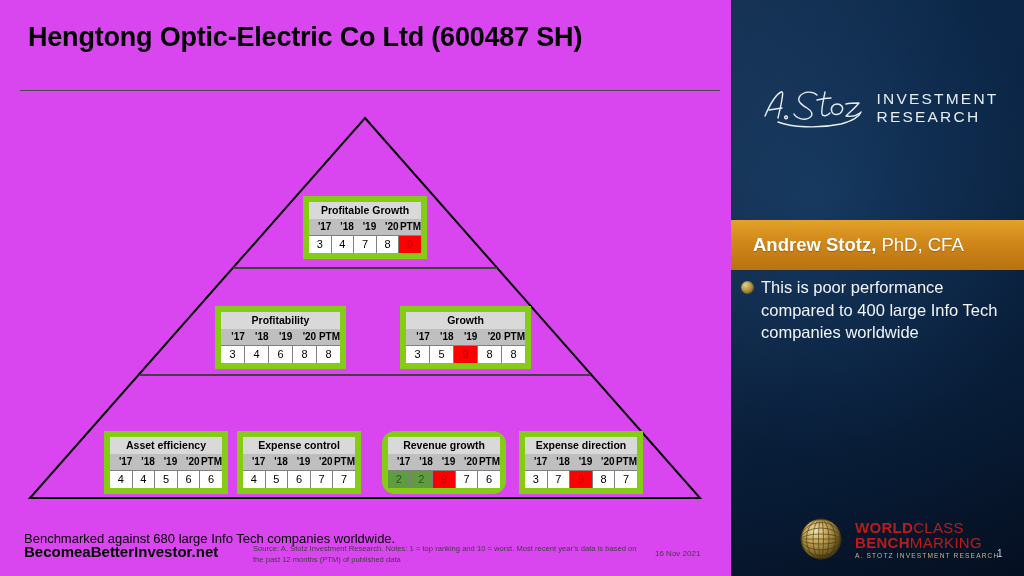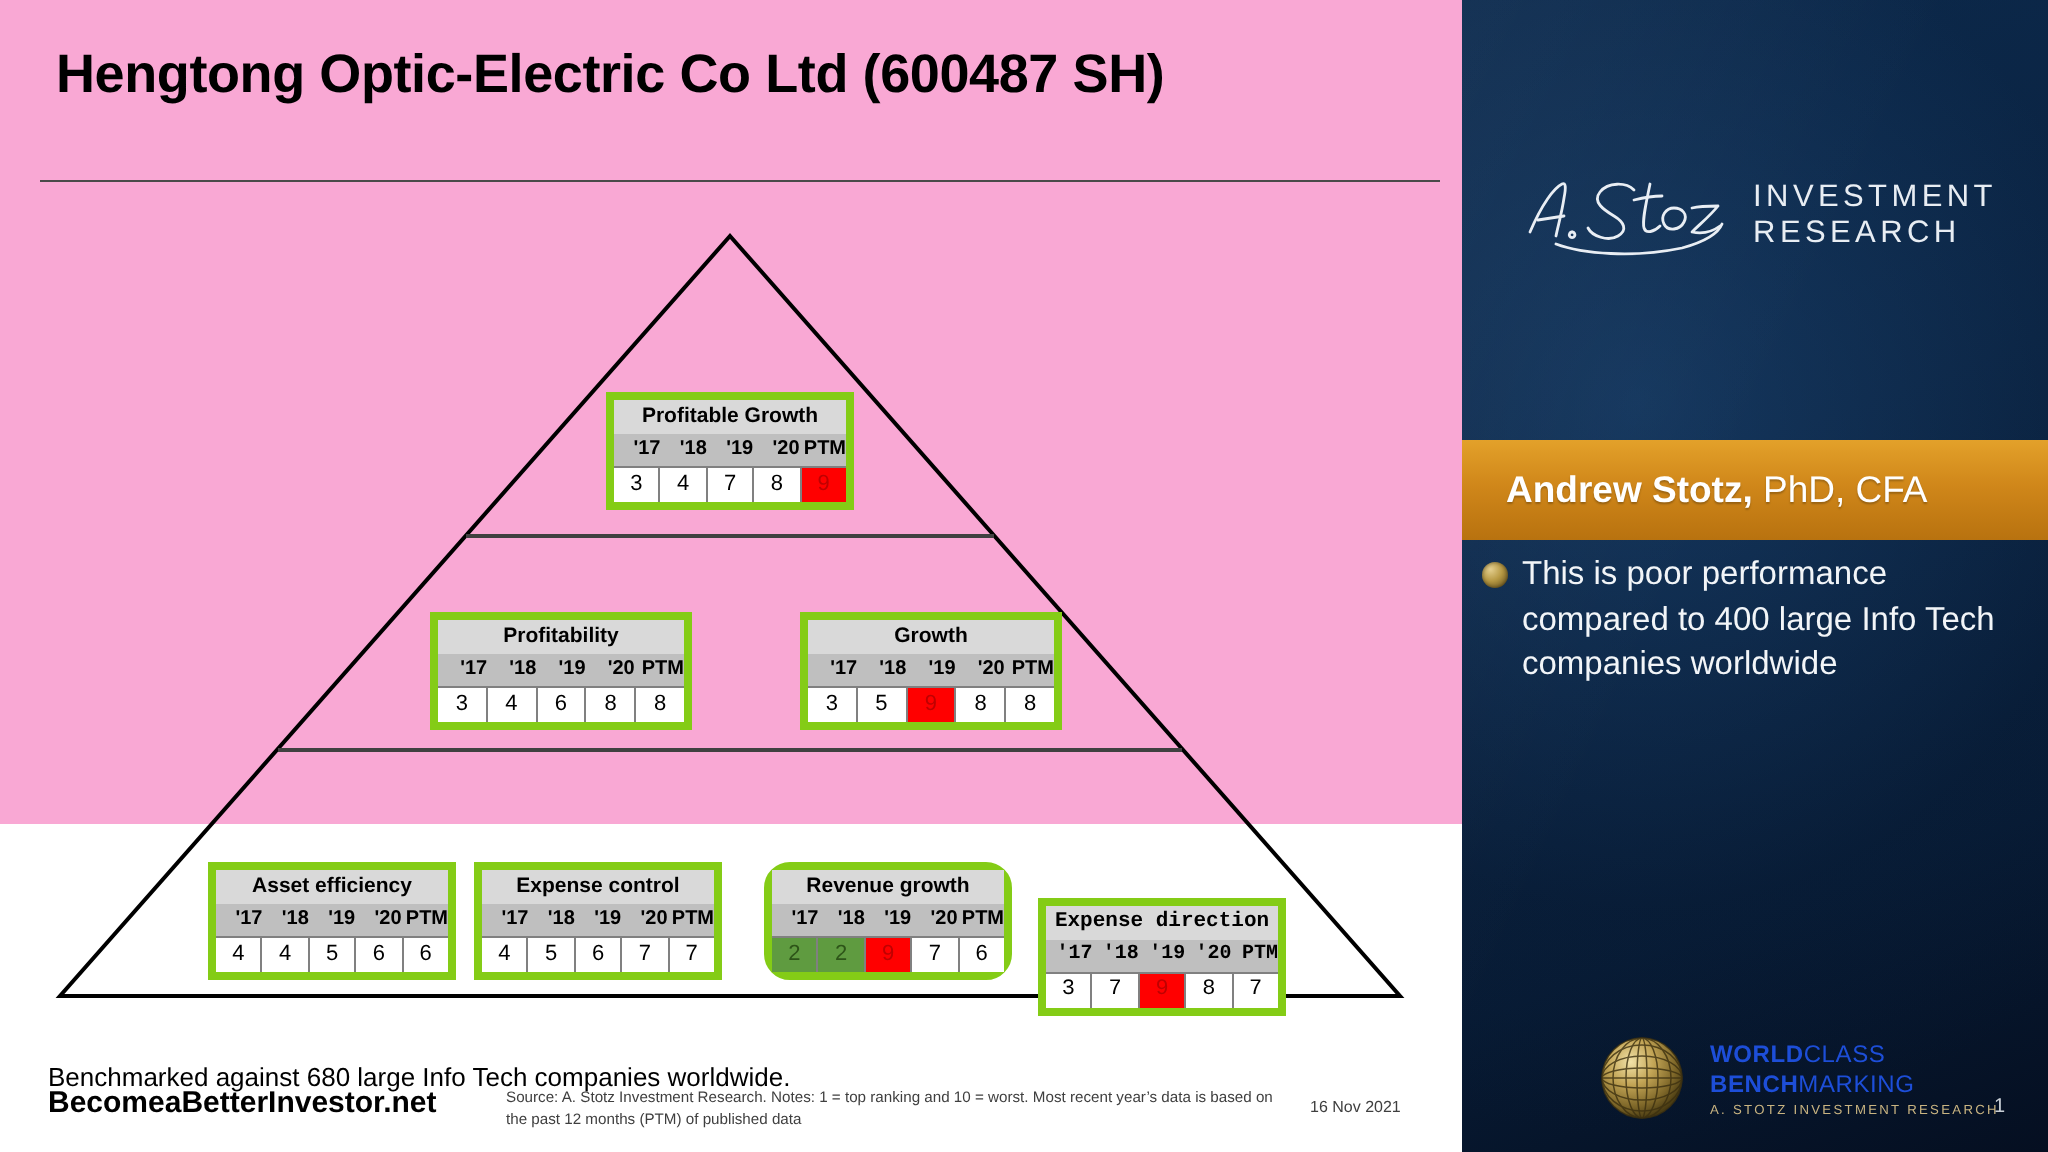--- a/index.html
+++ b/index.html
@@ -13,22 +13,22 @@
     position: relative;
     overflow: hidden;
     font-family: "Liberation Sans", sans-serif;
     -webkit-font-smoothing: antialiased;
   }
 
   
   #slide-main {
     position: absolute;
     left: 0; top: 0;
-    width: 731px; height: 412px;
-    background: #f9a8d4;
+    width: 731px; height: 576px;
+    background: #d946ef;
   }
 
   #page-title {
     position: absolute;
     left: 28px; top: 22px;
     font-size: 27px;
     font-weight: bold;
     color: #000000;
     letter-spacing: -0.2px;
     white-space: nowrap;
@@ -45,21 +45,21 @@
   #pyramid-svg {
     position: absolute;
     left: 0; top: 0;
     width: 731px; height: 576px;
     pointer-events: none;
   }
 
   
   .metric-box {
     position: absolute;
-    border: 4px solid #84cc16;
+    border: 6px solid #84cc16;
     background: #ffffff;
     box-sizing: border-box;
   }
   .metric-title {
     background: #d9d9d9;
     text-align: center;
     font-size: 10.5px;
     font-weight: bold;
     color: #000000;
     padding: 2px 4px 2px 4px;
@@ -233,23 +233,23 @@
   
   #wcb-logo {
     position: absolute;
     left: 796px; top: 514px;
     display: flex;
     align-items: center;
   }
   #wcb-globe { flex: none; width: 50px; height: 50px; }
   #wcb-text { margin-left: 9px; }
   .wcb-line1 {
-    font-size: 12px;
+    font-size: 15px;
     letter-spacing: 0.3px;
-    color: #1d4ed8;
+    color: #b91c1c;
     line-height: 15px;
     white-space: nowrap;
   }
   .wcb-line1 .b { font-weight: bold; }
   .wcb-line1 .l { font-weight: 300; }
   .wcb-sub {
     margin-top: 2px;
     font-size: 6.6px;
     letter-spacing: 1.15px;
     color: #c9b481;
@@ -377,21 +377,21 @@
       </div>
       <div class="metric-values">
         <div class="cell green">2</div>
         <div class="cell green">2</div>
         <div class="cell red">9</div>
         <div class="cell">7</div>
         <div class="cell">6</div>
       </div>
     </div>
 
-  <div class="metric-box box-w-bot" style="left:519px; top:449px;font-family:Liberation Mono, monospace;">
+  <div class="metric-box box-w-bot" style="left:519px; top:431px;">
       <div class="metric-title">Expense direction</div>
       <div class="metric-years">
         <div class="cell">'17</div>
         <div class="cell">'18</div>
         <div class="cell">'19</div>
         <div class="cell">'20</div>
         <div class="cell">PTM</div>
       </div>
       <div class="metric-values">
         <div class="cell">3</div>

